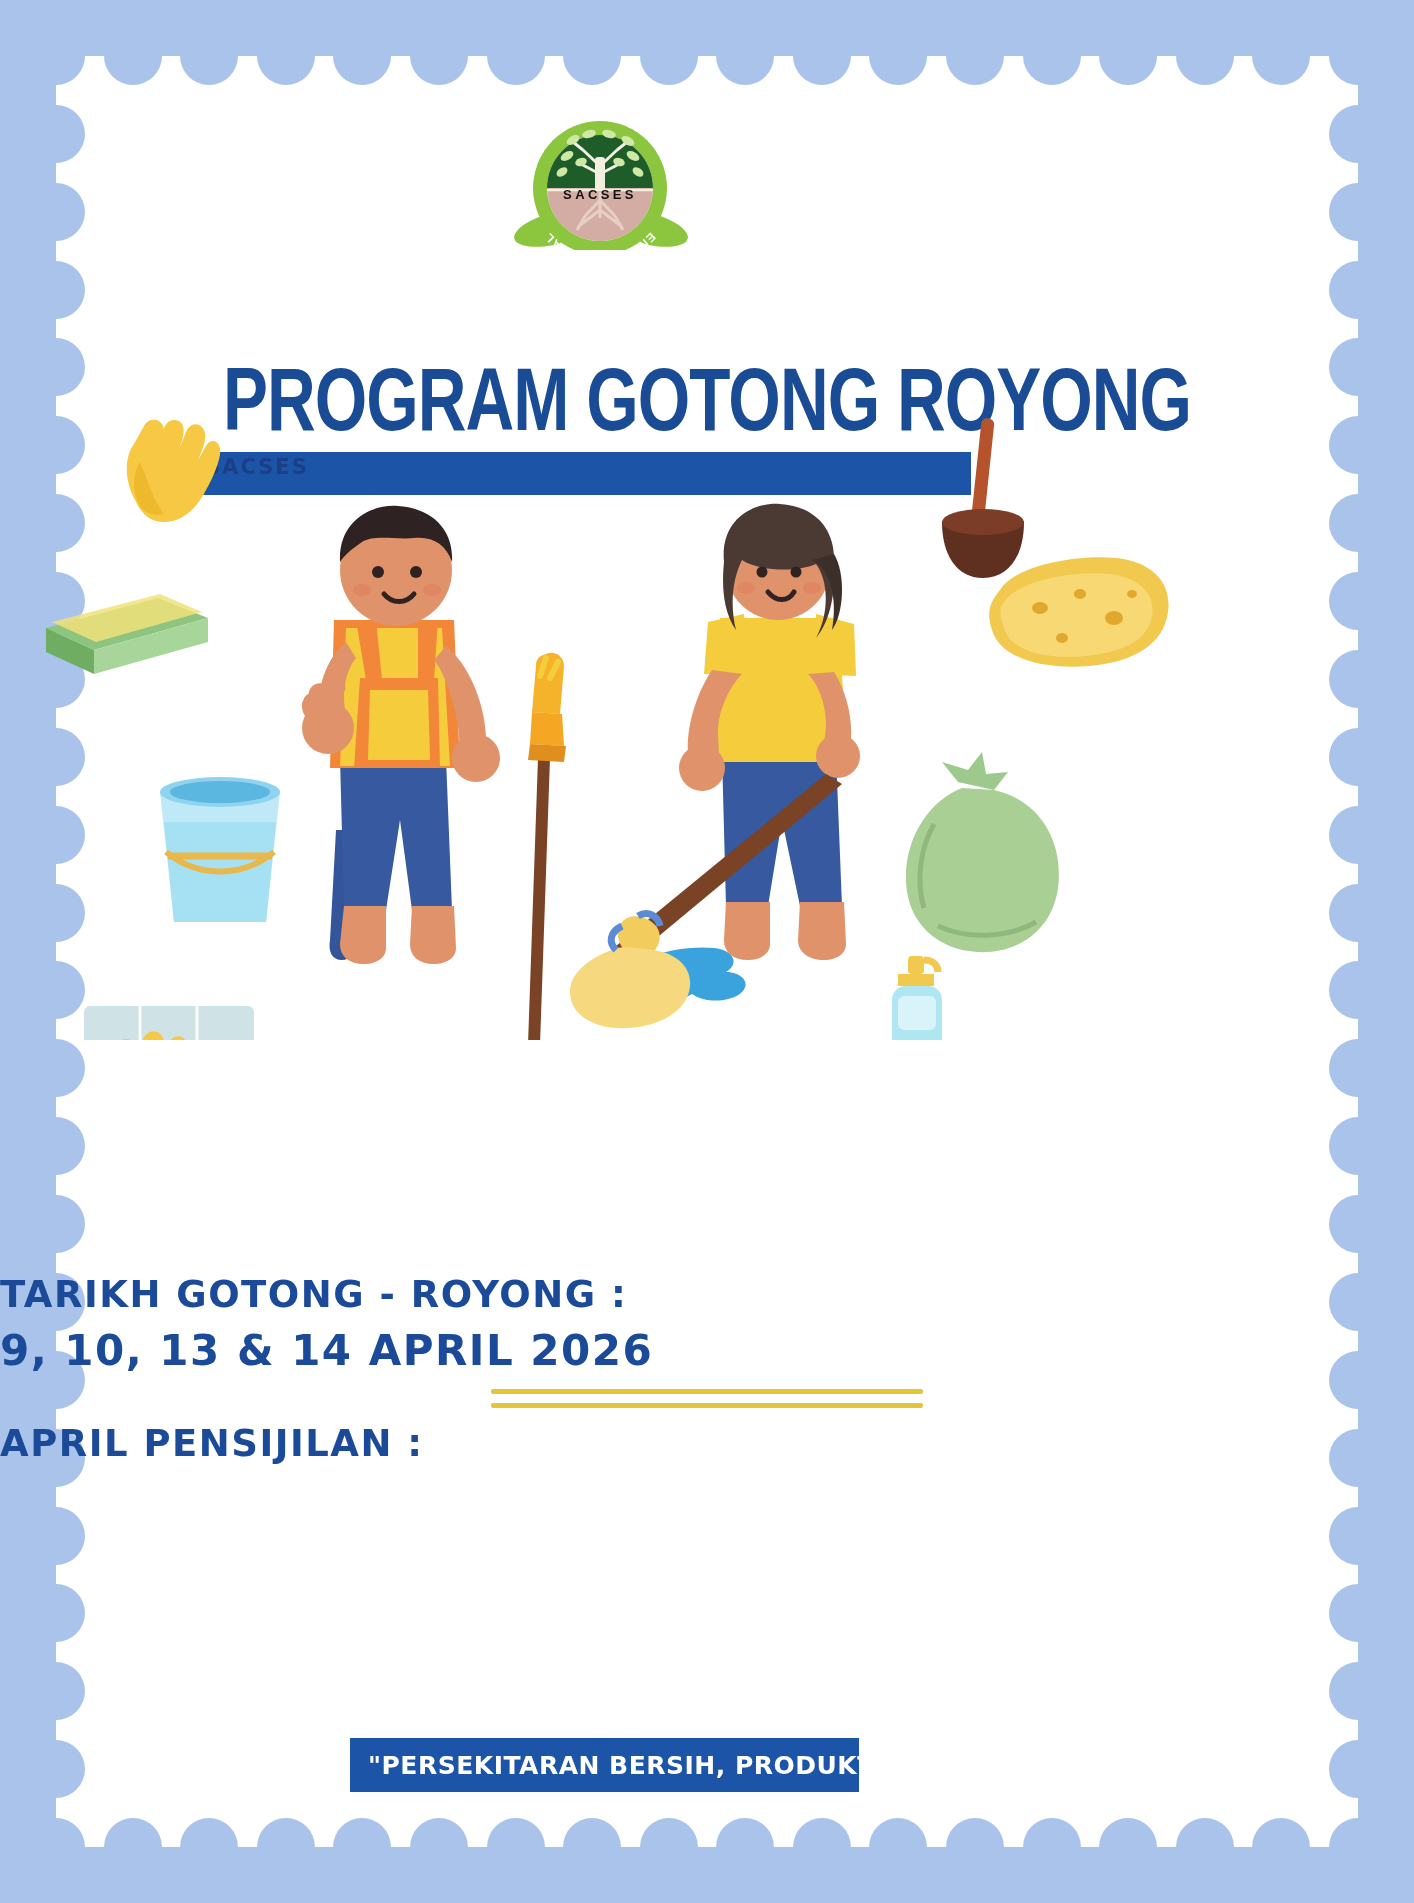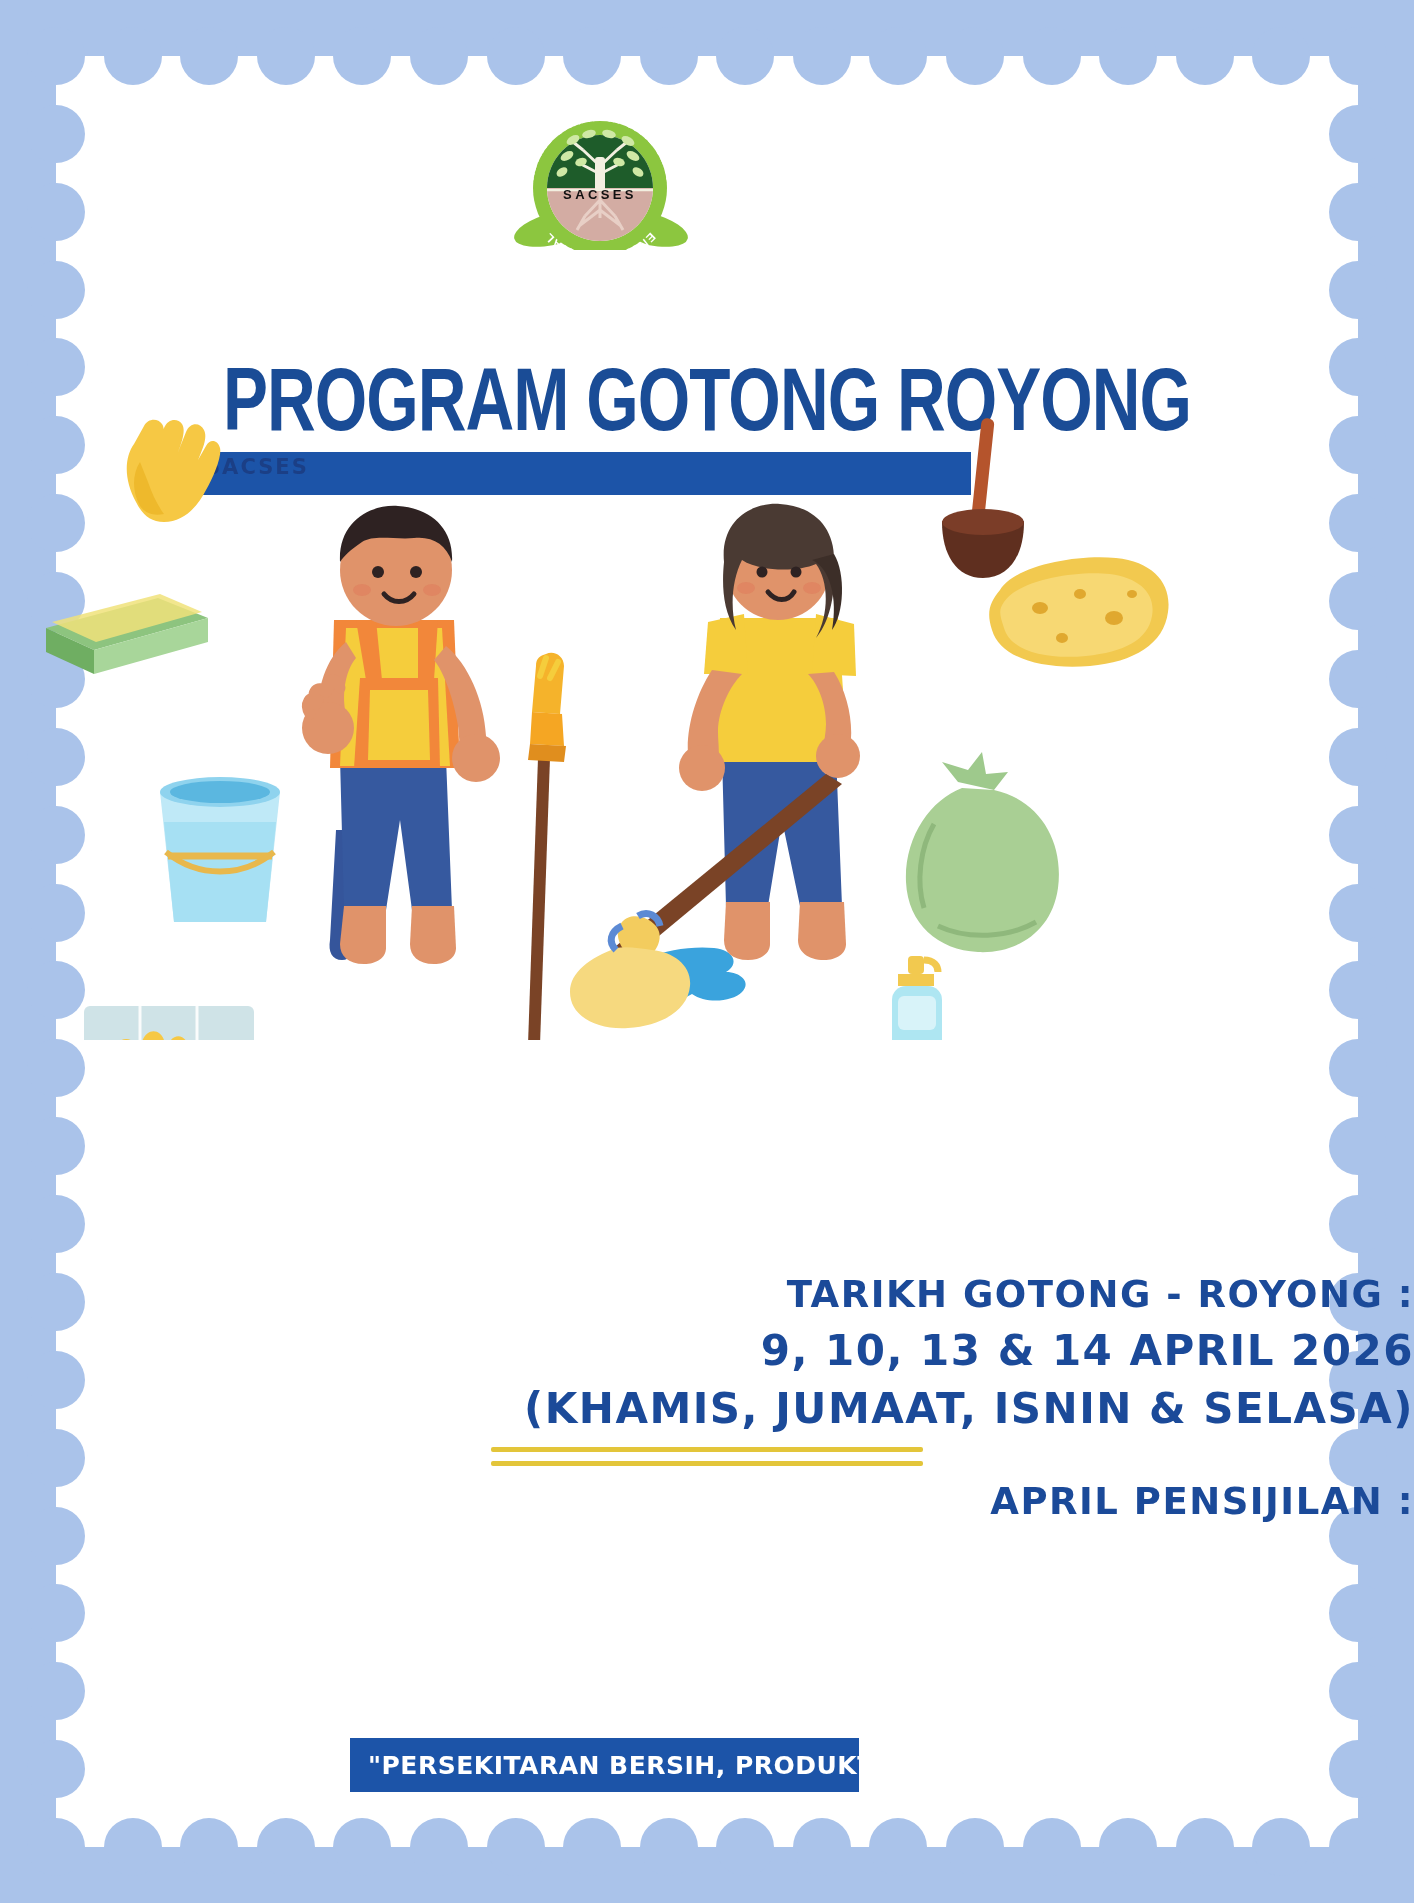--- a/index.html
+++ b/index.html
@@ -64,21 +64,21 @@
     width: 768px; height: 43px;
     background: #1c54a8;
   }
   
   #scene { position: absolute; left: 0; top: 380px; width: 1414px; height: 660px; }
   
   #info {
     position: absolute;
     left: 0; top: 1268px;
     width: 1414px;
-    text-align: right;
+    text-align: left;
     color: #1b4a99;
   }
   .hand {
     font-family: "DejaVu Sans", sans-serif;
     font-weight: 700;
     color: #1b4a99;
     letter-spacing: 1.5px;
   }
   .line-a { font-size: 37px; line-height: 54px; }
   .line-b { font-size: 42px; line-height: 58px; }
@@ -433,21 +433,20 @@
         <path d="M 52,156 C 40,162 38,172 46,180" stroke="#5c8ad4" stroke-width="7" fill="none"></path>
         <path d="M 68,146 C 78,140 88,146 90,156" stroke="#5c8ad4" stroke-width="7" fill="none"></path>
       </g>
 
     </svg>
   </div>
 
   <div id="info">
     <div class="hand line-a">TARIKH GOTONG - ROYONG :</div>
     <div class="hand line-b">9, 10, 13 &amp; 14 APRIL 2026</div>
-    <div class="hand line-b">(KHAMIS, JUMAAT, ISNIN &amp; SELASA)</div>
     <div class="sep"></div>
     <div class="sep"></div>
     <div class="hand line-a">APRIL PENSIJILAN :</div>
   </div>
 
   <div id="banner">
     <span id="banner-text">"PERSEKITARAN BERSIH, PRODUKTIVITI MENING</span>
   </div>
 
 </div>

